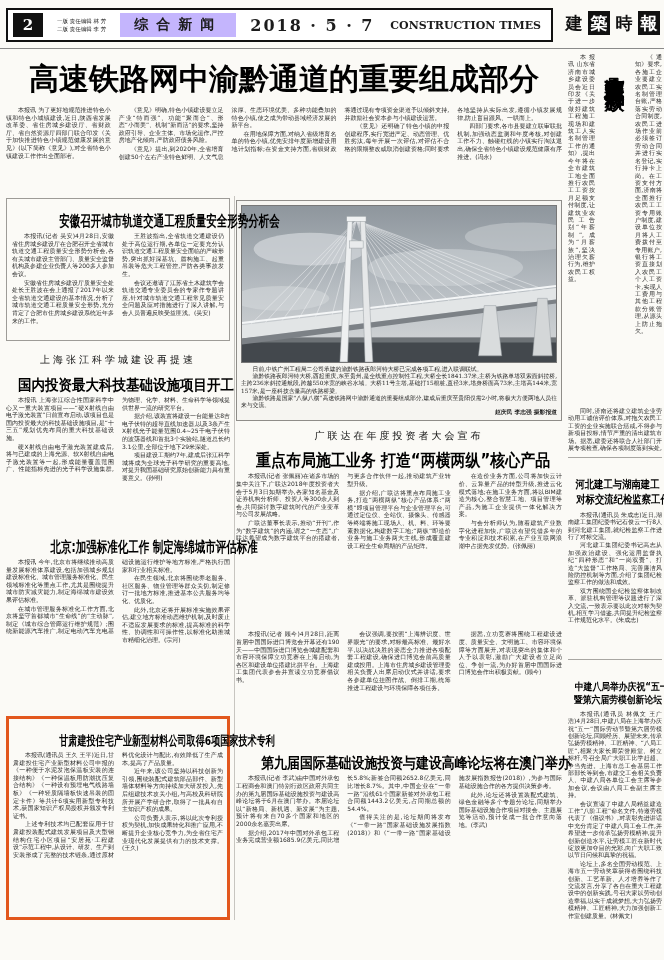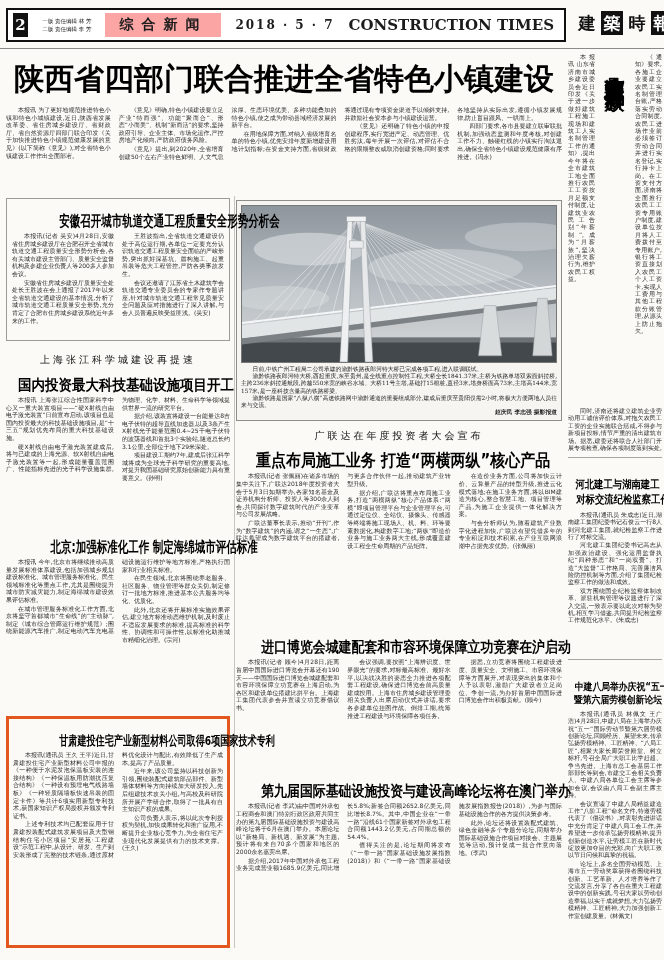--- a/index.html
+++ b/index.html
@@ -5,23 +5,23 @@
   * { margin:0; padding:0; box-sizing:border-box; }
   html,body { width:664px; }
   body { font-family:"DejaVu Sans", sans-serif; background:#e9e7e2; }
   .page { position:relative; width:664px; height:960px; background:#fbfaf6; overflow:hidden; color:#1c1c1c; }
 
   
   .masthead-row { display:flex; align-items:flex-start; padding:8px 4px 0 6px; }
   .masthead-box { display:flex; align-items:center; border:2px solid #111; background:#fff; height:34px; width:560px; padding:0 10px 0 5px; gap:14px; }
   .pagenum { width:30px; height:24px; background:#111; color:#fff; font-weight:bold; font-size:15px; font-family:"DejaVu Serif",serif; display:flex; align-items:center; justify-content:center; }
   .editors { font-size:5.5px; line-height:8px; color:#222; white-space:nowrap; }
-  .section-box { background:#fca5a5; padding:3px 14px; font-weight:bold; font-size:14px; letter-spacing:8px; white-space:nowrap; }
-  .m-date { font-family:"DejaVu Serif",serif; font-weight:bold; font-size:12px; letter-spacing:2px; white-space:nowrap; }
-  .m-eng { font-family:"DejaVu Serif",serif; font-weight:bold; font-size:15px; white-space:nowrap; margin-left:auto; }
+  .section-box { background:#c4b5fd; padding:3px 14px; font-weight:bold; font-size:14px; letter-spacing:8px; white-space:nowrap; }
+  .m-date { font-family:"DejaVu Serif",serif; font-weight:bold; font-size:16px; letter-spacing:2px; white-space:nowrap; }
+  .m-eng { font-family:"DejaVu Serif",serif; font-weight:bold; font-size:11px; white-space:nowrap; margin-left:auto; }
   .logo { display:flex; gap:3px; margin-left:10px; margin-top:3px; }
   .logo span { width:22px; height:24px; display:flex; align-items:center; justify-content:center; font-family:"DejaVu Serif",serif; font-weight:bold; font-size:17px; }
   .logo span:nth-child(odd){ color:#111; background:transparent; }
   .logo span:nth-child(even){ color:#fff; background:#111; }
   .head-rule { border-top:1px solid #8a8a8a; margin:6px 0 0 0; }
 
   
   .content { display:flex; padding:4px 4px 0 6px; height:908px; }
   .main-col { width:556px; }
   .v-rule { width:1px; background:#9a9a98; margin:0 3px; }
@@ -108,21 +108,21 @@
       <span>時</span>
       <span>報</span>
     </div>
   </div>
   <div class="head-rule"></div>
 
   <div class="content">
 
     <div class="main-col">
       <article>
-        <h1 class="hl hl-main"><span class="fit">陕西省四部门联合推进全省特色小镇建设</span></h1>
+        <h1 class="hl hl-main"><span class="fit">高速铁路网中渝黔通道的重要组成部分</span></h1>
         <div class="bodytext cols-5 main-body">
             <p>本报讯 为了更好地规范推进特色小镇和特色小城镇建设,近日,陕西省发展改革委、省住房城乡建设厅、省财政厅、省自然资源厅四部门联合印发《关于加快推进特色小镇规范健康发展的意见》(以下简称《意见》),对全省特色小镇建设工作作出全面部署。</p>
             <p>《意见》明确,特色小镇建设要立足产业“特而强”、功能“聚而合”、形态“小而美”、机制“新而活”的要求,坚持政府引导、企业主体、市场化运作,严控房地产化倾向,严防政府债务风险。</p>
             <p>《意见》提出,到2020年,全省培育创建50个左右产业特色鲜明、人文气息浓厚、生态环境优美、多种功能叠加的特色小镇,使之成为带动县域经济发展的新平台。</p>
             <p>在用地保障方面,对纳入省级培育名单的特色小镇,优先安排年度新增建设用地计划指标;在资金支持方面,省级财政将通过现有专项资金渠道予以倾斜支持,并鼓励社会资本参与小镇建设运营。</p>
             <p>《意见》还明确了特色小镇的申报创建程序,实行宽进严定、动态管理、优胜劣汰,每年开展一次评估,对评估不合格的限期整改或取消创建资格;同时要求各地坚持从实际出发,遵循小镇发展规律,防止盲目跟风、一哄而上。</p>
             <p>四部门要求,各市县要建立联审联批机制,加强动态监测和年度考核,对创建工作不力、触碰红线的小镇实行淘汰退出,确保全省特色小镇建设规范健康有序推进。(冯永)</p>
           </div>
       </article>
 
@@ -237,21 +237,20 @@
             <div class="bodytext cols-3 glodon-body">
                 <p>本报讯(记者 张佩丽)在诸多市场的集中关注下,广联达2018年度投资者大会于5月3日如期举办,各家知名基金及证券机构分析师、投资人等300余人到会,共同探讨数字建筑时代的产业变革与公司发展战略。</p>
                 <p>广联达董事长表示,推动“开刊”,作为“数字建筑”的内涵,谓之“一生态”,广联达希望成为数字建筑平台的搭建者,与更多合作伙伴一起,推动建筑产业转型升级。</p>
                 <p>据介绍,广联达将重点布局施工业务,打造“两横两纵”核心产品体系:“两横”即项目管理平台与企业管理平台,可通过定位仪、全站仪、摄像头、传感器等终端将施工现场人、机、料、环等要素数据化,构建数字工地;“两纵”即造价业务与施工业务两大主线,形成覆盖建设工程全生命周期的产品矩阵。</p>
                 <p>在造价业务方面,公司将加快云计价、云算量产品的转型升级,推进云化模式落地;在施工业务方面,将以BIM建造为核心,整合智慧工地、项目管理等产品,为施工企业提供一体化解决方案。</p>
                 <p>与会分析师认为,随着建筑产业数字化进程加快,广联达有望凭借多年的专业积淀和技术积累,在产业互联网浪潮中占据先发优势。(张佩丽)</p>
               </div>
           </article>
 
           <article class="art-sep">
-            <h2 class="hl hl-expo"><span class="fit">进口博览会城建配套和市容环境保障立功竞赛在沪启动</span></h2>
             <div class="bodytext cols-3 expo-body">
                 <p>本报讯(记者 顾今)4月28日,距离首届中国国际进口博览会开幕还有190天——中国国际进口博览会城建配套和市容环境保障立功竞赛在上海启动,为各区和建设单位搭建比拼平台。上海建工集团代表参会并宣读立功竞赛倡议书。</p>
                 <p>会议强调,要按照“上海辨识度、世界眼光”的要求,对标最高标准、最好水平,以决战决胜的姿态全力推进各项配套工程建设,确保进口博览会前高质量建成投用。上海市住房城乡建设管理委相关负责人出席启动仪式并讲话,要求各参建单位挂图作战、倒排工期,统筹推进工程建设与环境保障各项任务。</p>
                 <p>据悉,立功竞赛将围绕工程建设进度、质量安全、文明施工、市容环境保障等方面展开,对表现突出的集体和个人予以表彰,激励广大建设者立足岗位、争创一流,为办好首届中国国际进口博览会作出积极贡献。(顾今)</p>
               </div>
           </article>
 
           <article class="art-sep">
             <h2 class="hl hl-macau"><span class="fit">第九届国际基础设施投资与建设高峰论坛将在澳门举办</span></h2>
             <div class="bodytext cols-3 macau-body">

